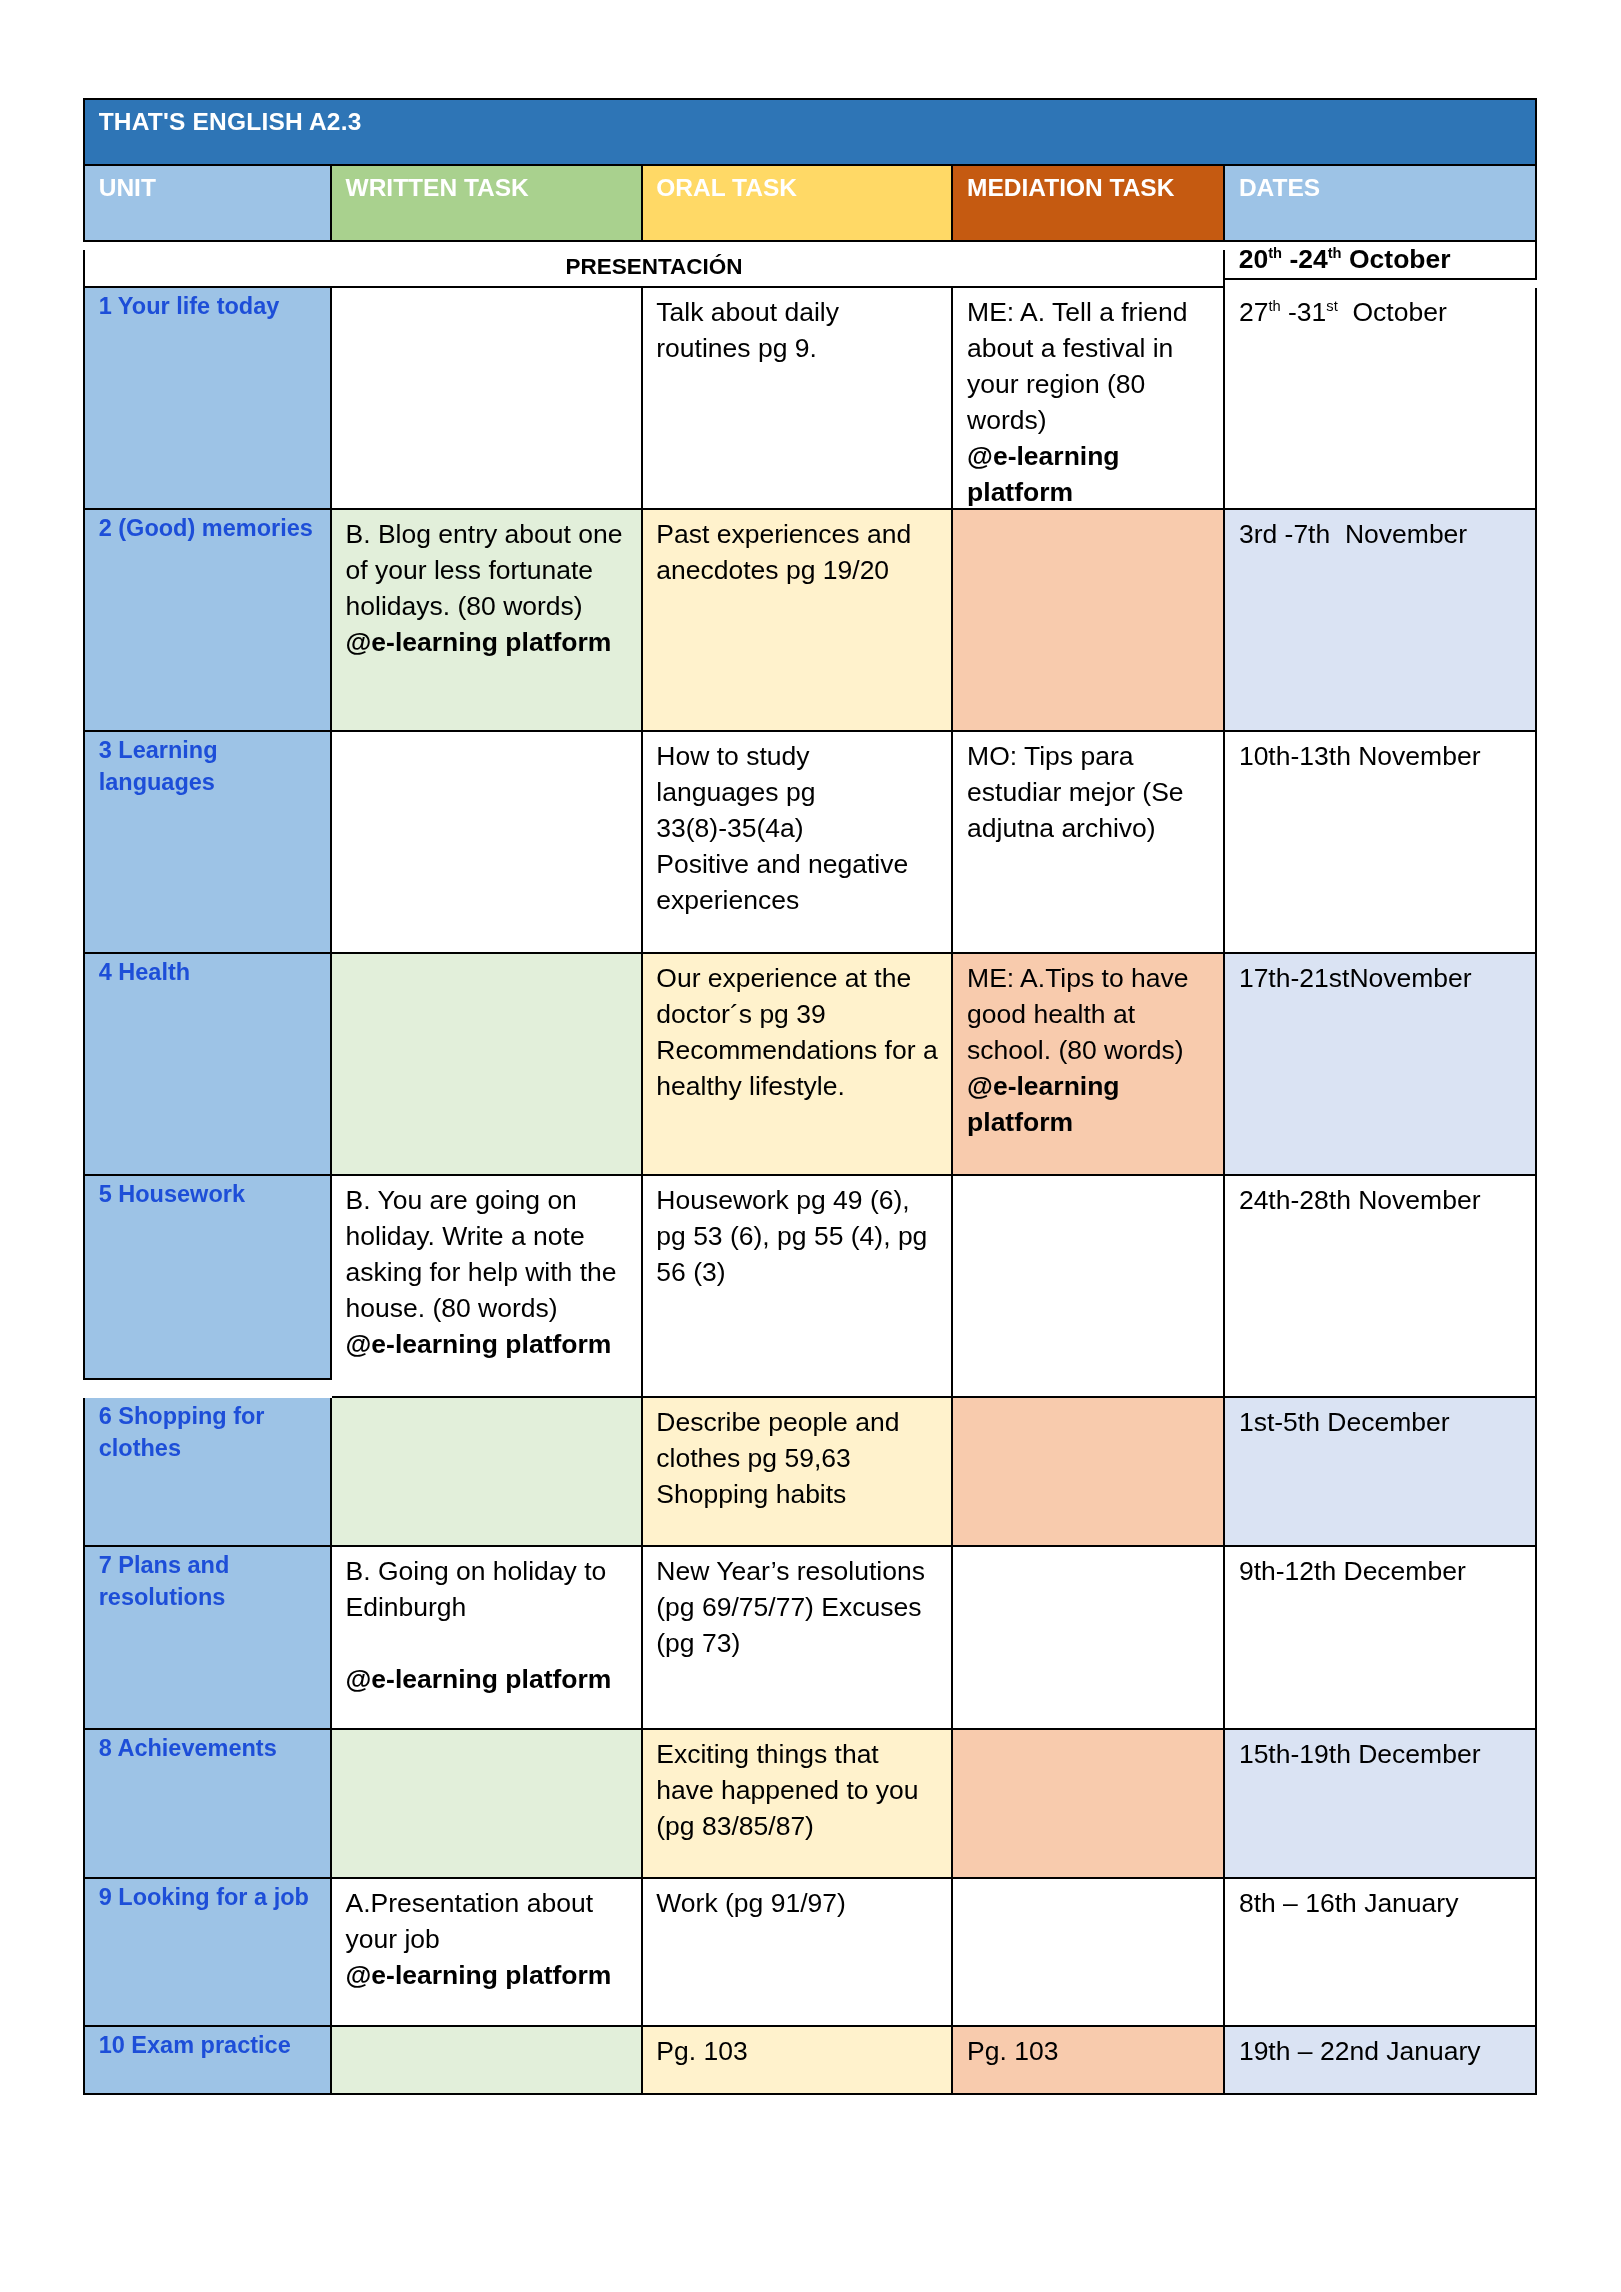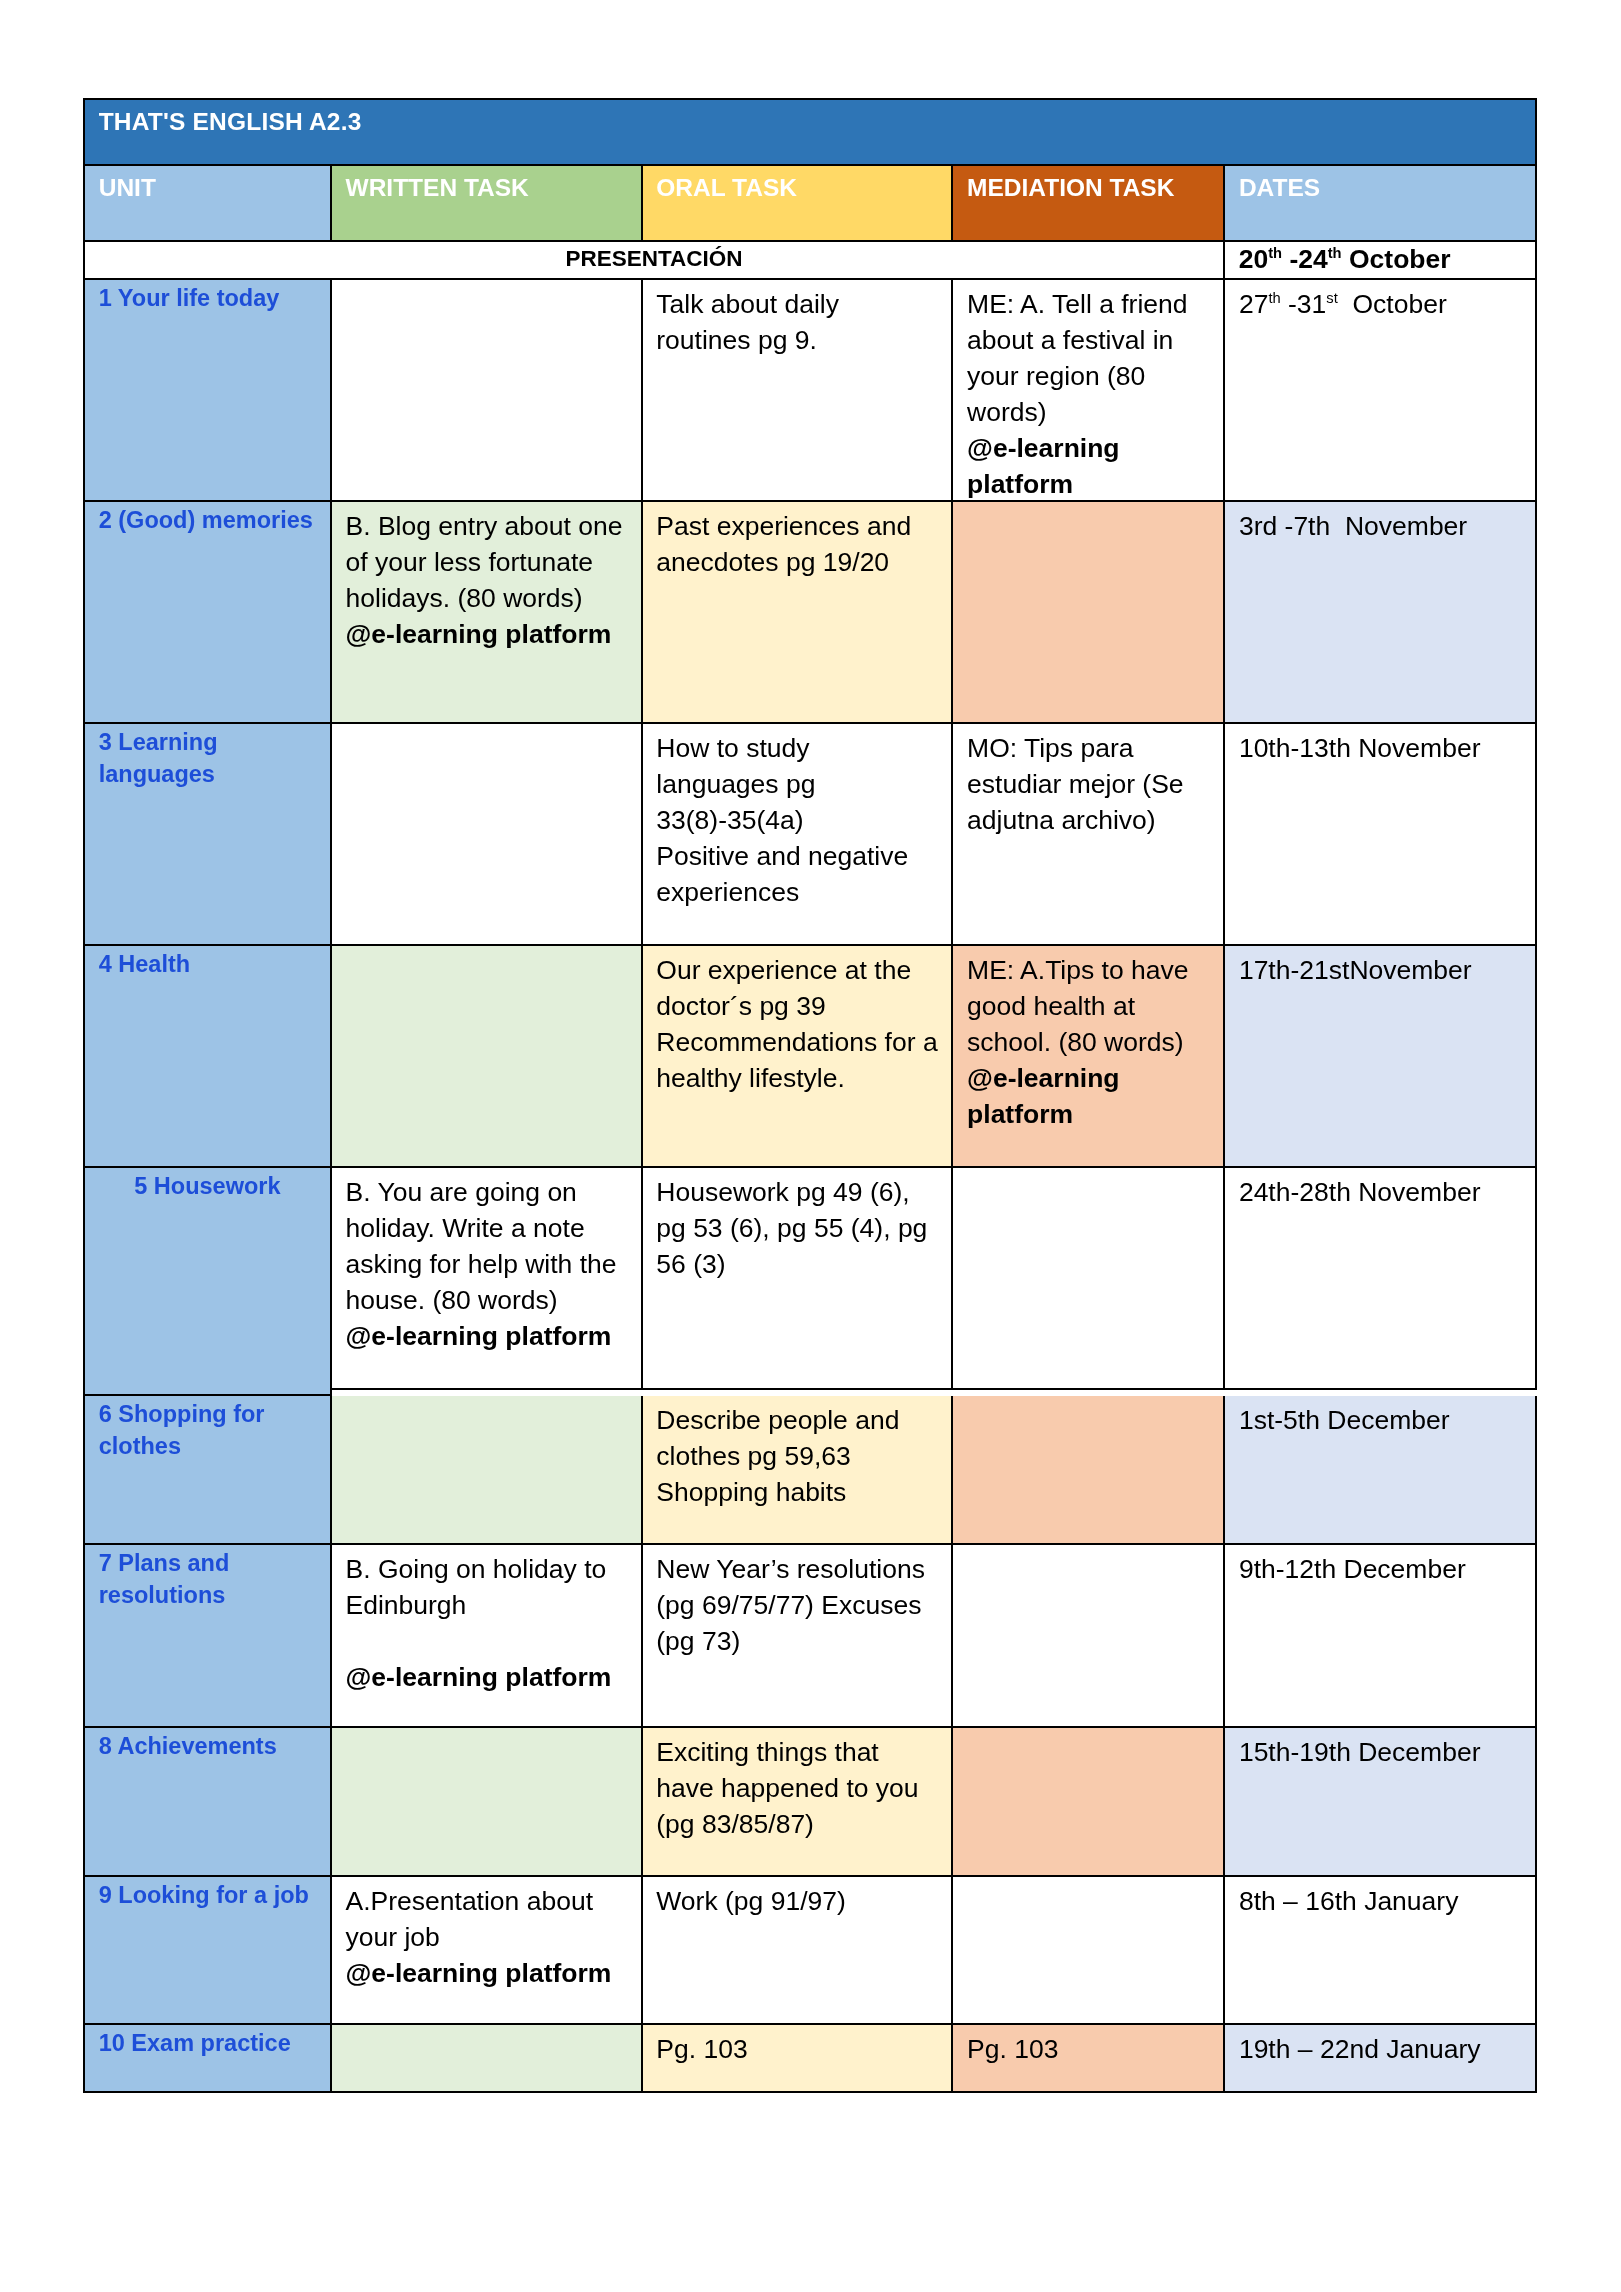--- a/index.html
+++ b/index.html
@@ -35,21 +35,21 @@
 
   <div class="row hdr">
     <div class="cell c-unit" style="height:76px;background:#9dc3e6;">UNIT</div>
     <div class="cell c-written" style="height:76px;background:#a9d18e;">WRITTEN TASK</div>
     <div class="cell c-oral" style="height:76px;background:#ffd966;">ORAL TASK</div>
     <div class="cell c-med" style="height:76px;background:#c55a11;">MEDIATION TASK</div>
     <div class="cell c-dates" style="height:76px;background:#9dc3e6;">DATES</div>
   </div>
 
   <div class="row">
-    <div class="cell pres" style="height:38px;">PRESENTACIÓN</div>
+    <div class="cell pres" style="height:38px;margin-top:8px;">PRESENTACIÓN</div>
     <div class="cell c-dates" style="height:38px;padding-top:1px;line-height:33px;font-weight:bold;"><span>20</span><sup>th</sup><span> -24</span><sup>th</sup><span> October</span></div>
   </div>
 
   <div class="row">
     <div class="cell c-unit unit-cell" style="height:222px;">1 Your life today</div>
     <div class="cell c-written" style="height:222px;"></div>
     <div class="cell c-oral" style="height:222px;">
         <span class="line">Talk about daily routines pg 9.</span>
       </div>
     <div class="cell c-med" style="height:222px;">
@@ -93,21 +93,21 @@
         <span class="line">Recommendations for a healthy lifestyle.</span>
       </div>
     <div class="cell c-med" style="height:222px;background:#f8cbad;">
         <span class="line">ME: A.Tips to have good health at school. (80 words)</span>
         <span class="line bold">@e-learning platform</span>
       </div>
     <div class="cell c-dates" style="height:222px;background:#dae3f3;">17th-21stNovember</div>
   </div>
 
   <div class="row">
-    <div class="cell c-unit unit-cell" style="height:228px;text-align:center;">5 Housework</div>
+    <div class="cell c-unit unit-cell" style="height:204px;">5 Housework</div>
     <div class="cell c-written" style="height:222px;">
         <span class="line">B. You are going on holiday. Write a note asking for help with the house. (80 words)</span>
         <span class="line bold">@e-learning platform</span>
       </div>
     <div class="cell c-oral" style="height:222px;">
         <span class="line">Housework pg 49 (6), pg 53 (6), pg 55 (4), pg 56 (3)</span>
       </div>
     <div class="cell c-med" style="height:222px;"></div>
     <div class="cell c-dates" style="height:222px;">24th-28th November</div>
   </div>

